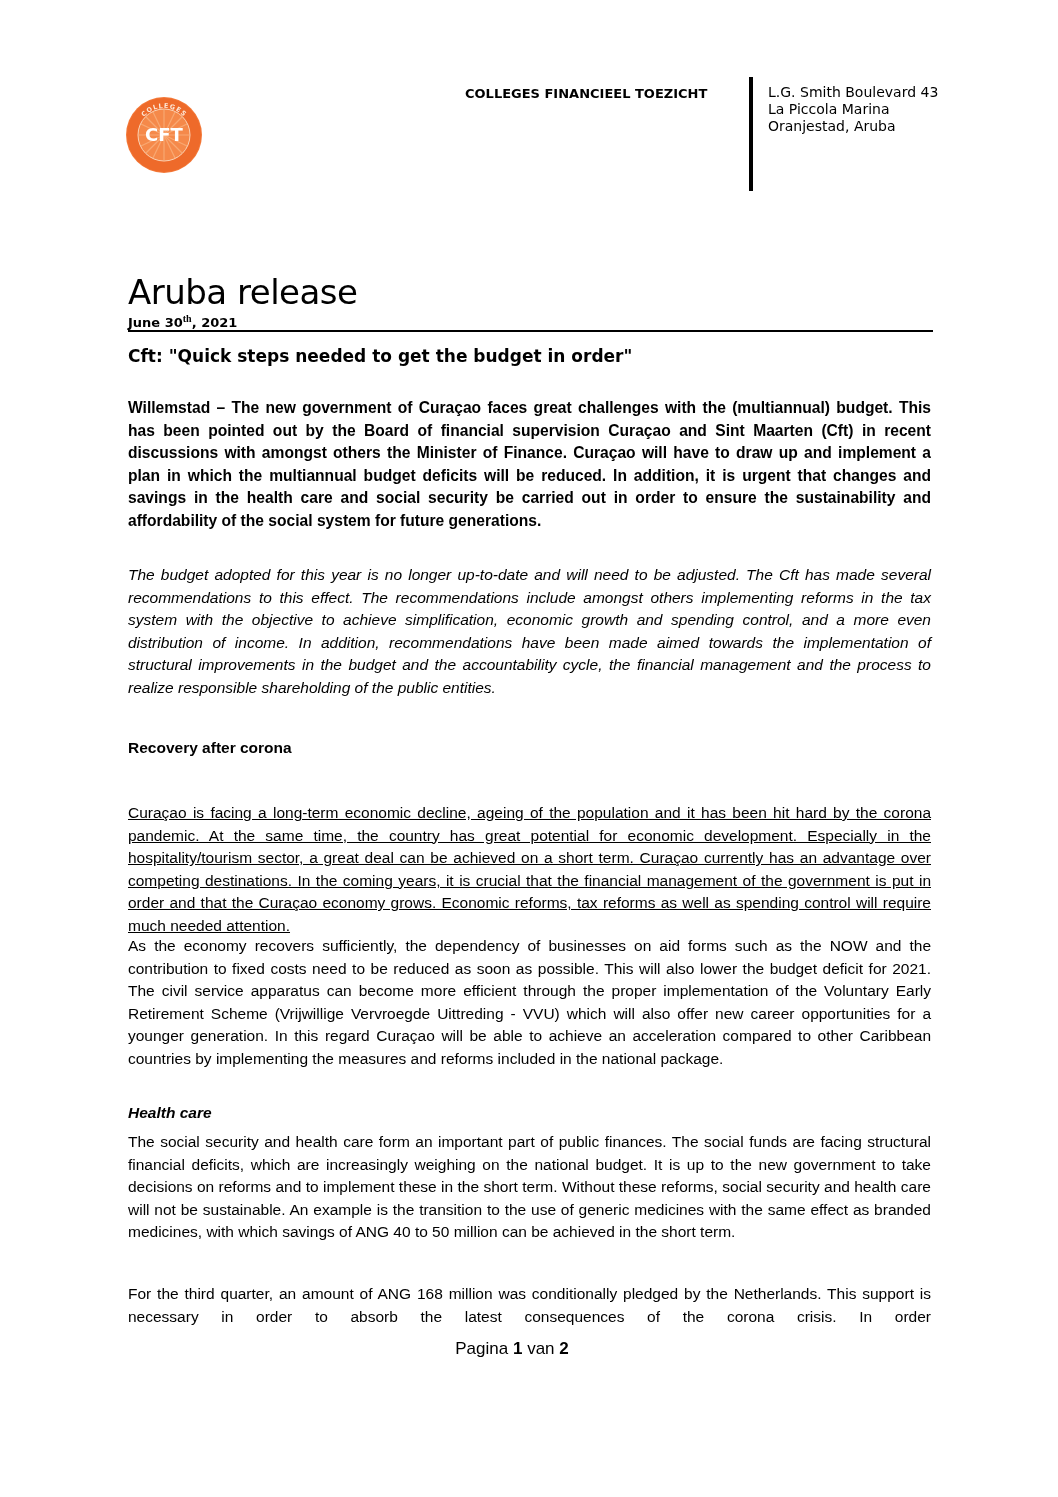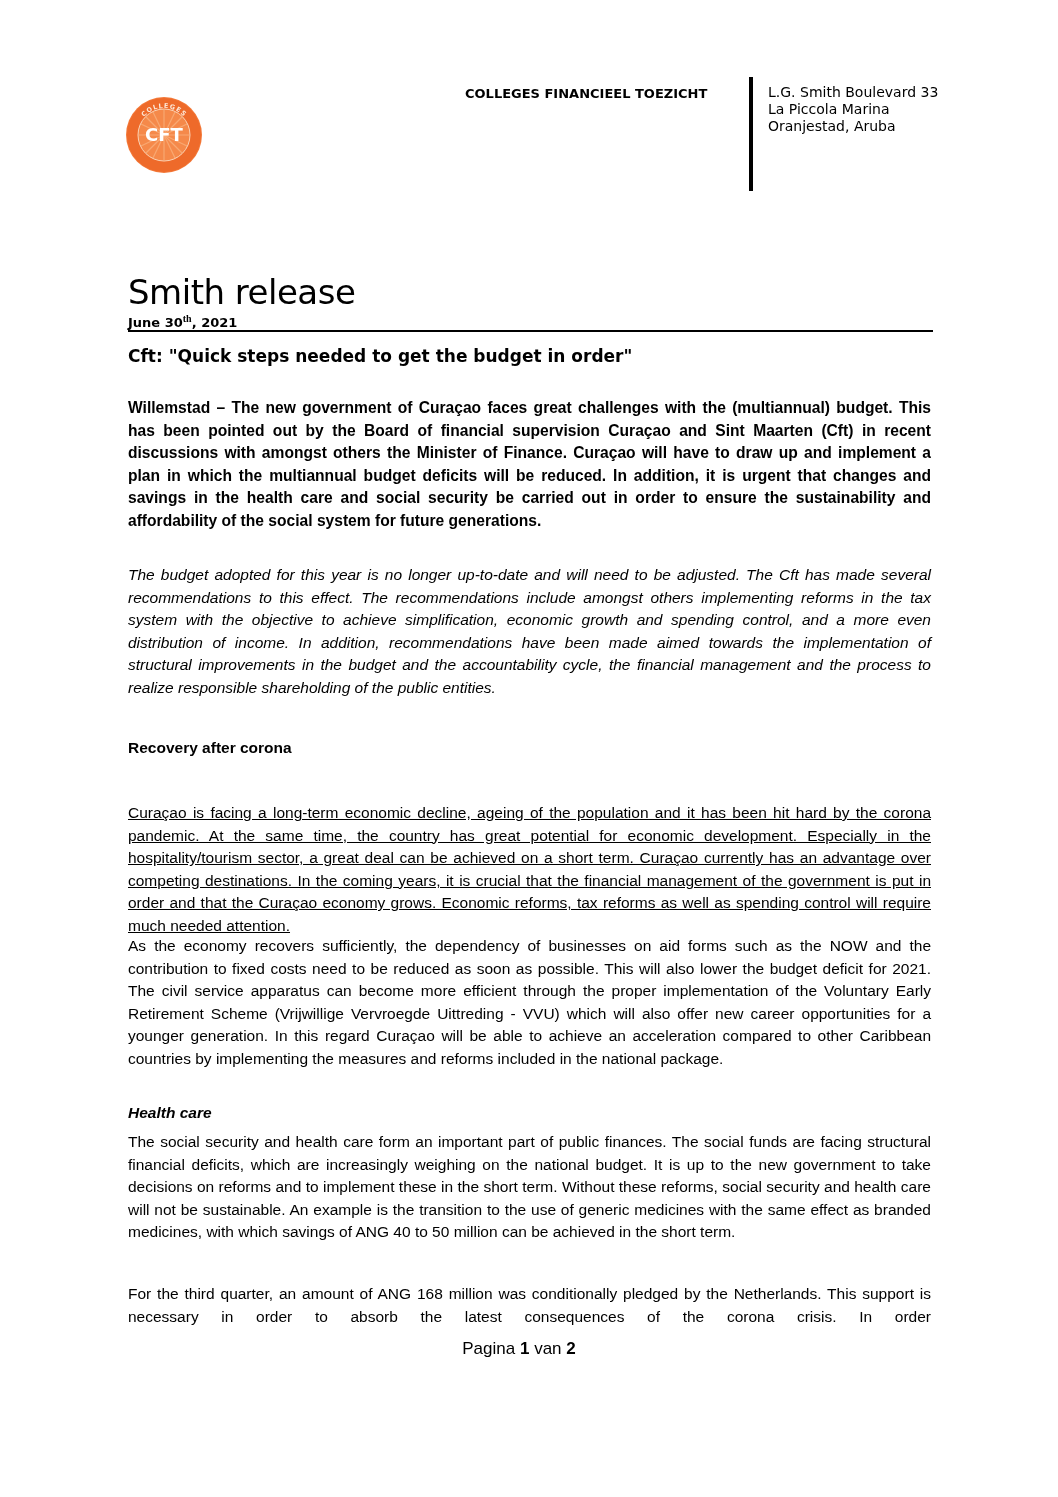--- a/index.html
+++ b/index.html
@@ -37,21 +37,21 @@
   #p-lead { top: 397px; }
   #p-budget { top: 564px; font-style: italic; }
   #h-recovery { top: 739px; }
   #p-recovery { top: 802px; text-decoration: underline; }
   #p-economy { top: 935px; }
   #h-health { top: 1104px; font-style: italic; }
   #p-health { top: 1131px; }
   #p-quarter { top: 1283px; }
 
   #footer { left: 0; width: 1024px; top: 1339px; text-align: center; font-size: 17px;
-            font-family: "Liberation Sans", sans-serif; padding-left: 7px; }
+            font-family: "Liberation Sans", sans-serif; }
   #footer b { font-weight: bold; }
 </style>
 </head>
 <body>
 
 <div id="logo" class="abs">
   <svg width="78" height="78" viewBox="0 0 78 78">
     <defs>
       <path id="ringTop" d="M 12 39 A 27 27 0 0 1 66 39"></path>
       <path id="ringBottom" d="M 8 39 A 31 31 0 0 0 70 39"></path>
@@ -74,27 +74,27 @@
       <textPath href="#ringTop" startOffset="50%" text-anchor="middle">COLLEGES</textPath>
     </text>
     <text x="39" y="45" text-anchor="middle" font-family="DejaVu Sans, sans-serif" font-size="18" font-weight="bold" fill="#ffffff">CFT</text>
   </svg>
 </div>
 
 <div id="org-name" class="abs">COLLEGES FINANCIEEL TOEZICHT</div>
 <div id="vbar" class="abs"></div>
 <div id="addresses" class="abs">
   <div class="block">
-    <div class="line">L.G. Smith Boulevard 33</div>
+    <div class="line">L.G. Smith Boulevard 43</div>
     <div class="line">La Piccola Marina</div>
     <div class="line">Oranjestad, Aruba</div>
   </div>
 </div>
 
-<div id="press-title" class="abs">Smith release</div>
+<div id="press-title" class="abs">Aruba release</div>
 <div id="press-date" class="abs"><span>June 30</span><sup>th</sup><span>, 2021</span></div>
 <div id="rule" class="abs"></div>
 
 <div id="headline" class="abs">Cft: "Quick steps needed to get the budget in order"</div>
 
 <div id="p-lead" class="para lead">Willemstad – The new government of Curaçao faces great challenges with the (multiannual) budget. This has been pointed out by the Board of financial supervision Curaçao and Sint Maarten (Cft) in recent discussions with amongst others the Minister of Finance. Curaçao will have to draw up and implement a plan in which the multiannual budget deficits will be reduced. In addition, it is urgent that changes and savings in the health care and social security be carried out in order to ensure the sustainability and affordability of the social system for future generations.</div>
 <div id="p-budget" class="para">The budget adopted for this year is no longer up-to-date and will need to be adjusted. The Cft has made several recommendations to this effect. The recommendations include amongst others implementing reforms in the tax system with the objective to achieve simplification, economic growth and spending control, and a more even distribution of income. In addition, recommendations have been made aimed towards the implementation of structural improvements in the budget and the accountability cycle, the financial management and the process to realize responsible shareholding of the public entities.</div>
 
 <div id="h-recovery" class="section-heading">Recovery after corona</div>
 <div id="p-recovery" class="para">Curaçao is facing a long-term economic decline, ageing of the population and it has been hit hard by the corona pandemic. At the same time, the country has great potential for economic development. Especially in the hospitality/tourism sector, a great deal can be achieved on a short term. Curaçao currently has an advantage over competing destinations. In the coming years, it is crucial that the financial management of the government is put in order and that the Curaçao economy grows. Economic reforms, tax reforms as well as spending control will require much needed attention.</div>

